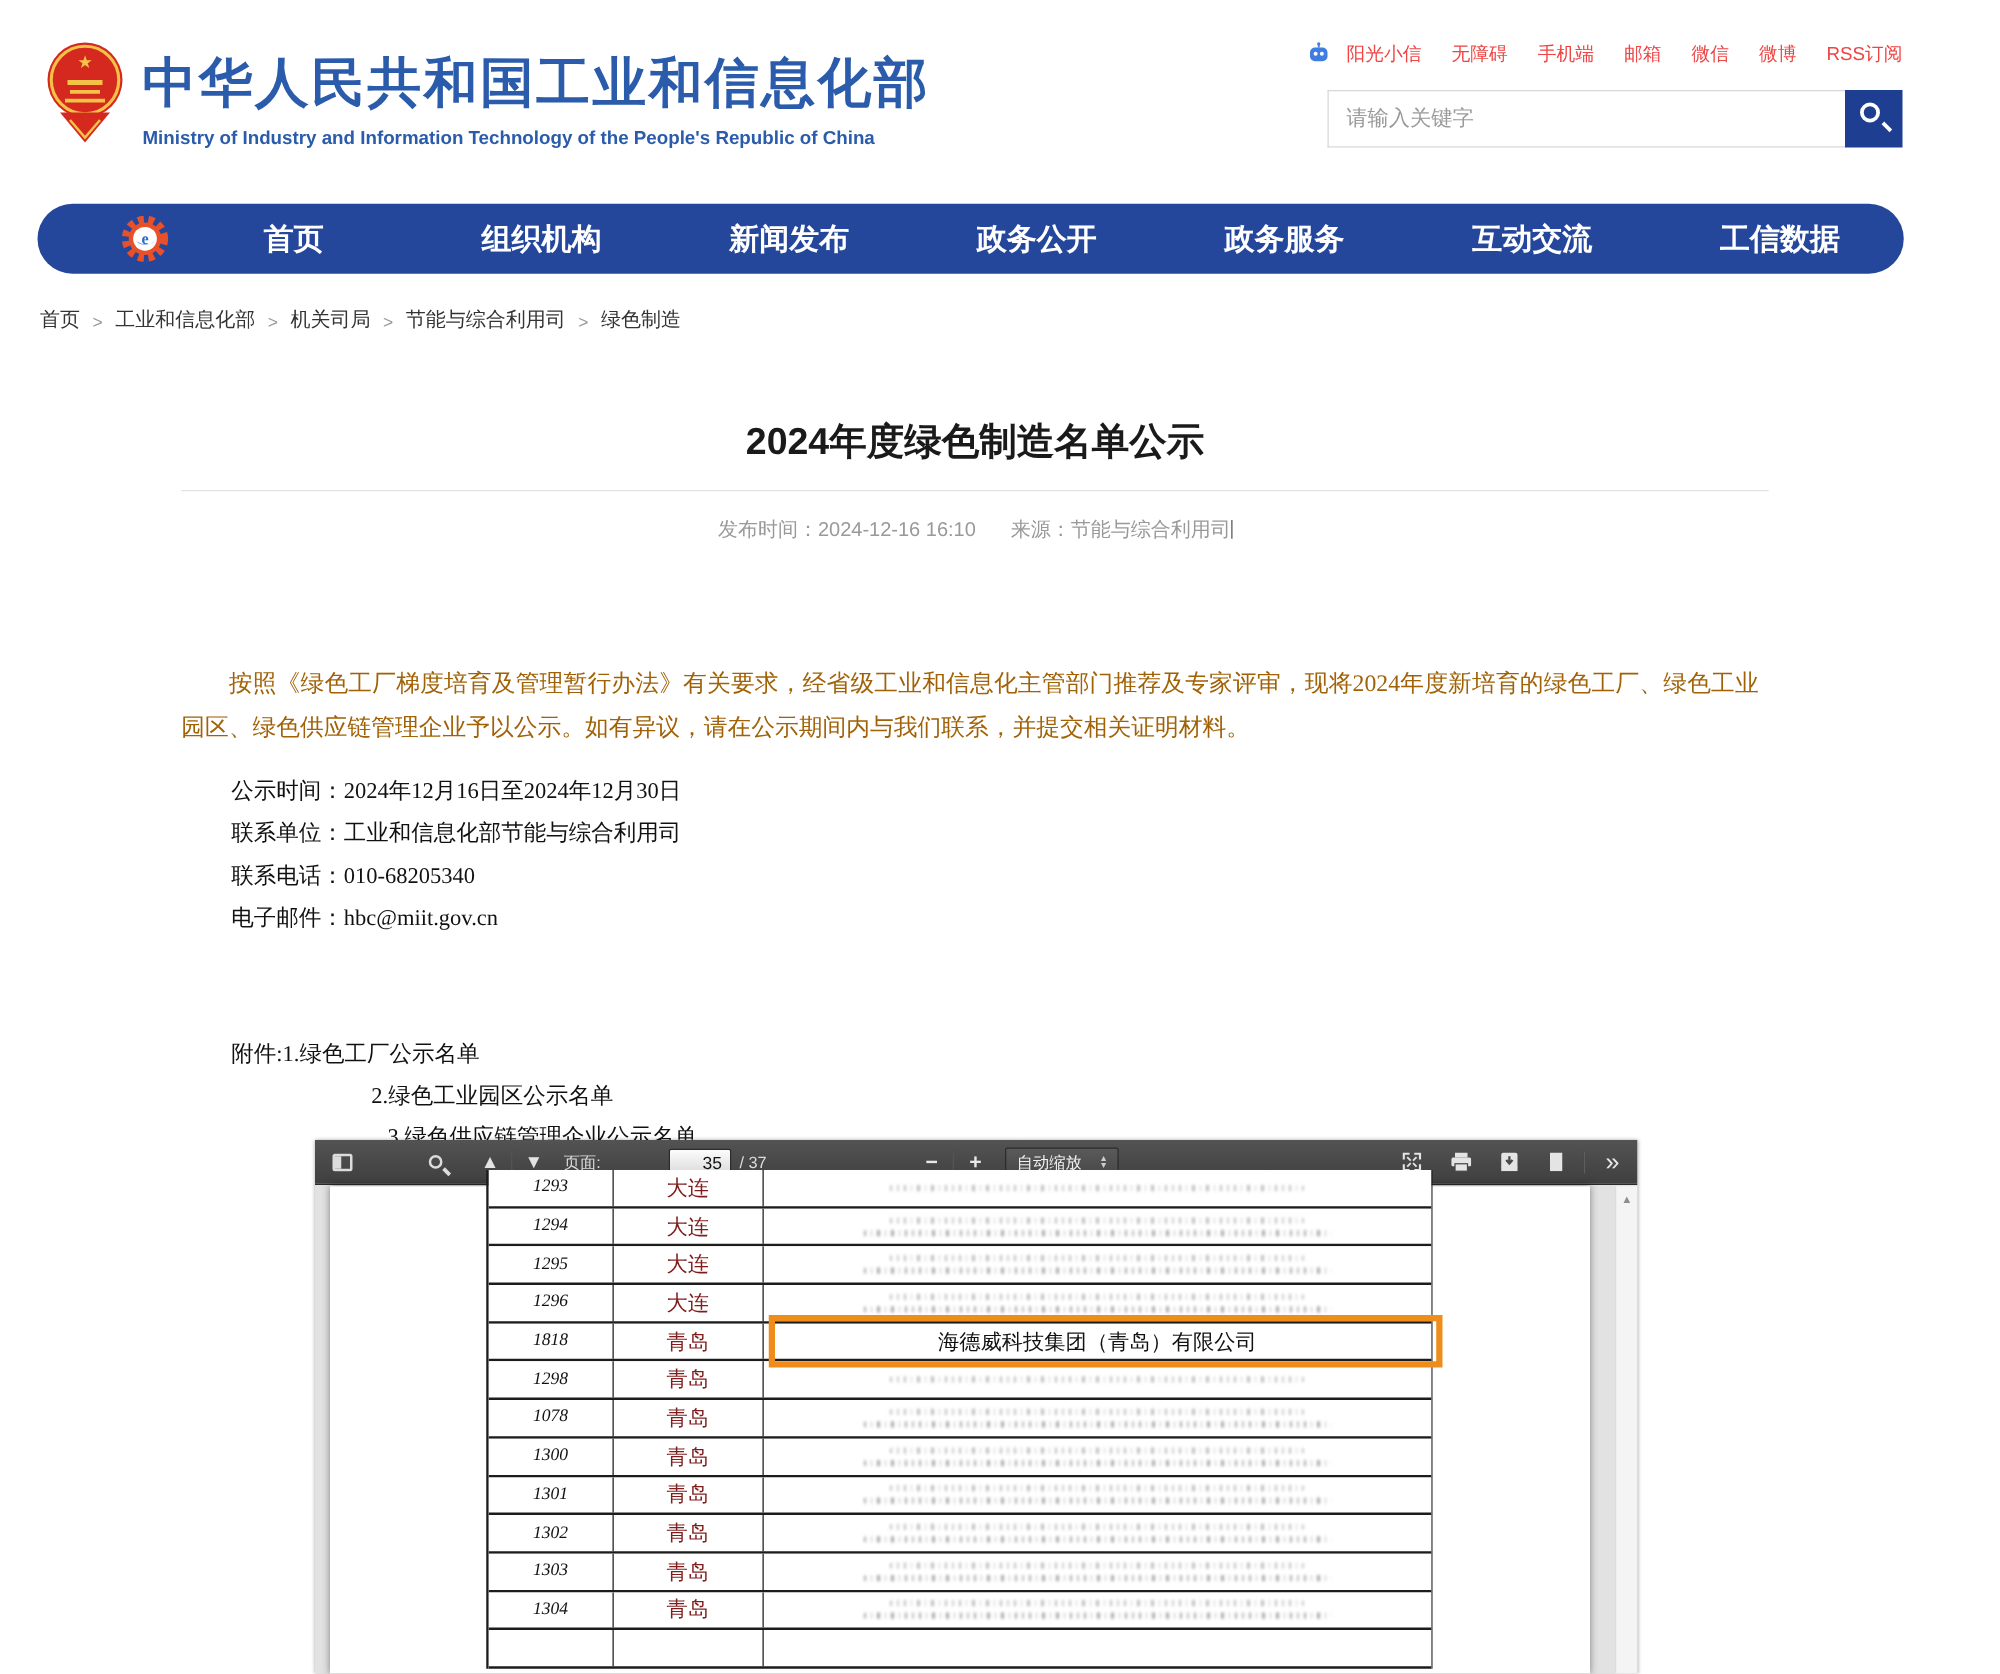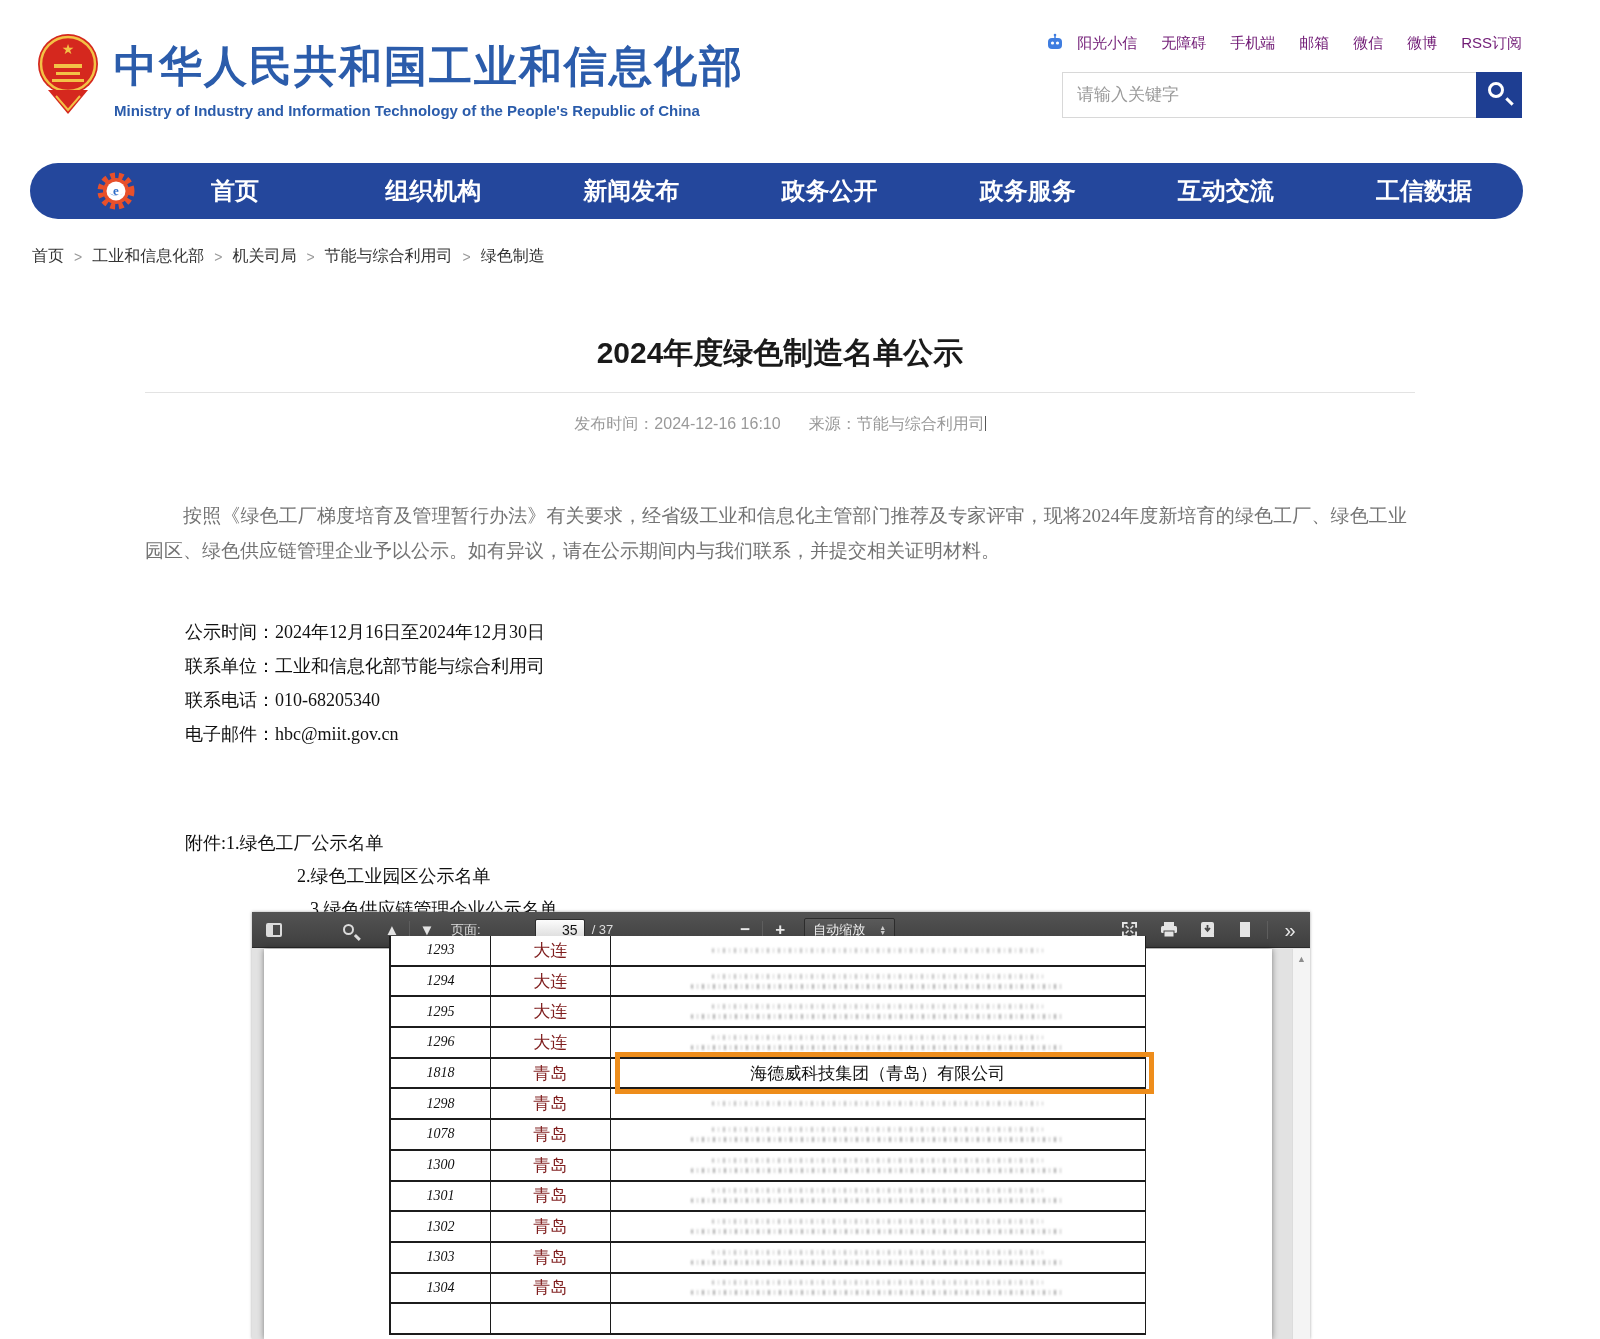--- a/index.html
+++ b/index.html
@@ -7,21 +7,21 @@
   body {
     width:1600px; height:1339px; position:relative; overflow:hidden;
     font-family:"Liberation Sans", sans-serif; color:#333;
   }
   
   .header { position:absolute; top:0; left:0; width:1600px; height:150px; background:#fff; }
   .emblem { position:absolute; left:36px; top:30px; width:64px; height:88px; }
   .site-titles { position:absolute; left:114px; top:38px; }
   .site-title { font-size:43px; font-weight:bold; color:#2b5cab; letter-spacing:2px; white-space:nowrap; }
   .site-subtitle { font-size:15px; font-weight:bold; color:#2b5cab; margin-top:6px; white-space:nowrap; }
-  .utility { position:absolute; top:33px; right:78px; display:flex; align-items:center; gap:24px; font-size:15px; color:#701a75; }
+  .utility { position:absolute; top:33px; right:78px; display:flex; align-items:center; gap:24px; font-size:15px; color:#ef4444; }
   .utility .ulink { cursor:pointer; white-space:nowrap; }
   .robot-icon { width:20px; height:20px; display:inline-block; margin-right:-12px; }
   .searchbar { position:absolute; left:1062px; top:72px; width:460px; height:45px; display:flex; }
   .search-input { flex:1; height:46px; border:1px solid #d8d8d8; border-right:none; padding:0 14px;
                   font-size:17px; color:#333; outline:none; font-family:"Liberation Sans",sans-serif; }
   .search-input::placeholder { color:#9a9a9a; }
   .search-btn { width:46px; height:46px; background:#1e3e92; border:none; cursor:pointer; position:relative; }
   .mag { position:absolute; left:12px; top:10px; width:16px; height:16px; border:3px solid #fff; border-radius:50%; }
   .mag::after { content:""; position:absolute; left:14px; top:15px; width:9px; height:3px; background:#fff; transform:rotate(45deg); }
   
@@ -33,22 +33,22 @@
   .breadcrumb { position:absolute; left:32px; top:246px; font-size:16px; color:#333; display:flex; gap:10px; align-items:center; }
   .crumb { cursor:pointer; }
   .crumb-sep { color:#999; font-size:14px; }
   
   .article { position:absolute; left:145px; top:330px; width:1270px; height:582px; }
   .article-title { position:absolute; top:3px; width:100%; text-align:center; font-size:30px; font-weight:bold; color:#1a1a1a; }
   .article-divider { position:absolute; top:62px; left:0; width:100%; height:1px; background:#e3e3e3; }
   .article-meta { position:absolute; top:84px; width:100%; text-align:center; font-size:16px; color:#999; }
   .article-meta .gap { display:inline-block; width:28px; }
   .text-cursor { display:inline-block; width:1px; height:15px; background:#555; vertical-align:-2px; }
-  .article-body { position:absolute; top:168px; left:0; width:1262px; font-family:"Liberation Serif","DejaVu Serif",serif;
-                  font-size:19px; line-height:35px; color:#737373; text-align:justify; text-indent:2em; }
+  .article-body { position:absolute; top:200px; left:0; width:1262px; font-family:"Liberation Serif","DejaVu Serif",serif;
+                  font-size:19px; line-height:35px; color:#a16207; text-align:justify; text-indent:2em; }
   .contact { position:absolute; top:285px; left:40px; font-family:"Liberation Serif","DejaVu Serif",serif;
              font-size:18px; color:#111; }
   .contact div { height:34px; line-height:34px; }
   .attachments { position:absolute; top:497px; left:0; font-family:"Liberation Serif","DejaVu Serif",serif;
                  font-size:18px; color:#111; }
   .att-line { height:33px; line-height:33px; cursor:pointer; }
   .att-1 { padding-left:40px; } .att-2 { padding-left:152px; } .att-3 { padding-left:165px; }
   
   .pdf { position:absolute; left:252px; top:912px; width:1058px; height:427px; background:#e2e2e2; overflow:hidden;
          box-shadow:0 0 3px rgba(0,0,0,.35); }

